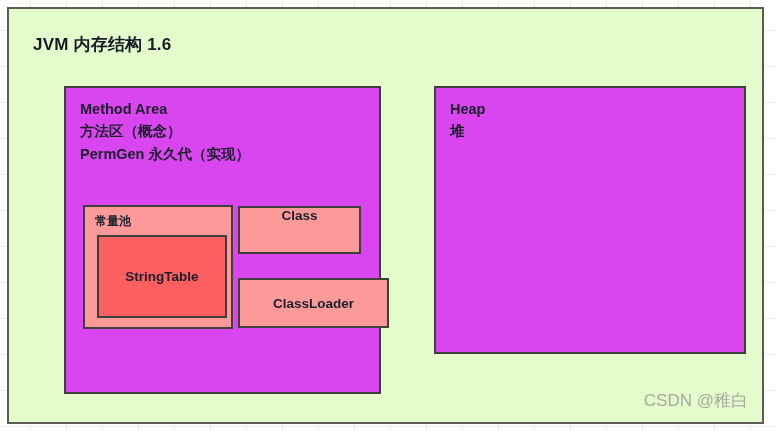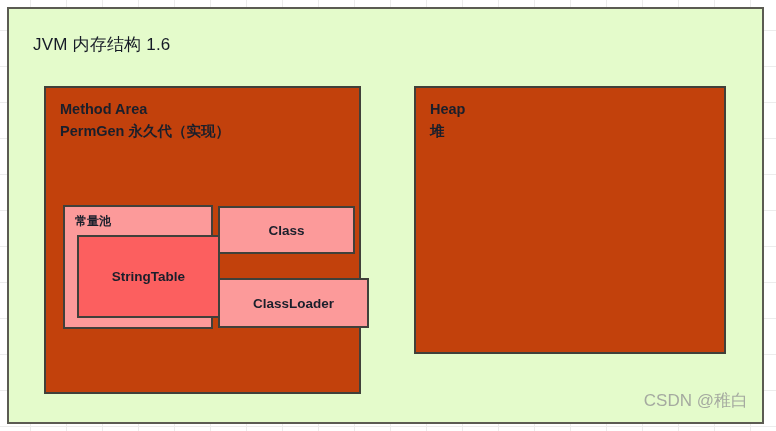--- a/index.html
+++ b/index.html
@@ -36,32 +36,33 @@
     background: #e4fbcb;
     border: 2px solid #5b5b52;
     box-sizing: border-box;
   }
 
   #diagram-title {
     position: absolute;
     left: 24px;
     top: 24px;
     font-size: 17px;
-    font-weight: normal;
+    font-weight: bold;
     color: #151a26;
     letter-spacing: 0.2px;
     white-space: nowrap;
   }
 
   
   .cream-box {
     position: absolute;
-    background: #c2410c;
+    background: #d946ef;
     border: 2px solid #40403a;
     box-sizing: border-box;
+    margin-left: 20px;
   }
 
   #method-area-box {
     left: 35px;
     top: 77px;
     width: 317px;
     height: 308px;
   }
 
   #heap-box {
@@ -107,44 +108,43 @@
     font-size: 12px;
     font-weight: bold;
     color: #1a1f2b;
     white-space: nowrap;
   }
 
   #stringtable-box {
     position: absolute;
     left: 12px;
     top: 28px;
-    width: 143px;
+    width: 130px;
     height: 83px;
     background: #fc5f5f;
     border: 2px solid #40403a;
     box-sizing: border-box;
     display: flex;
     align-items: center;
     justify-content: center;
   }
 
   #stringtable-label {
     font-size: 13.5px;
     font-weight: bold;
     color: #1a1f2b;
     white-space: nowrap;
   }
 
   #class-box {
     left: 172px;
     top: 118px;
-    width: 137px;
+    width: 123px;
     height: 48px;
     display: flex;
-    align-items: center;
     justify-content: center;
   }
 
   #classloader-box {
     left: 172px;
     top: 190px;
     width: 151px;
     height: 50px;
     display: flex;
     align-items: center;
@@ -174,20 +174,21 @@
 <div id="canvas">
 
   <div id="diagram-panel">
 
     <div id="diagram-title">JVM 内存结构 1.6</div>
 
     <div class="cream-box" id="method-area-box">
 
       <div class="box-heading">
         <span class="line">Method Area</span>
+        <span class="line">方法区（概念）</span>
         <span class="line">PermGen 永久代（实现）</span>
       </div>
 
       <div class="pink-box" id="constant-pool-box">
         <div id="constant-pool-label">常量池</div>
         <div id="stringtable-box">
           <div id="stringtable-label">StringTable</div>
         </div>
       </div>
 

